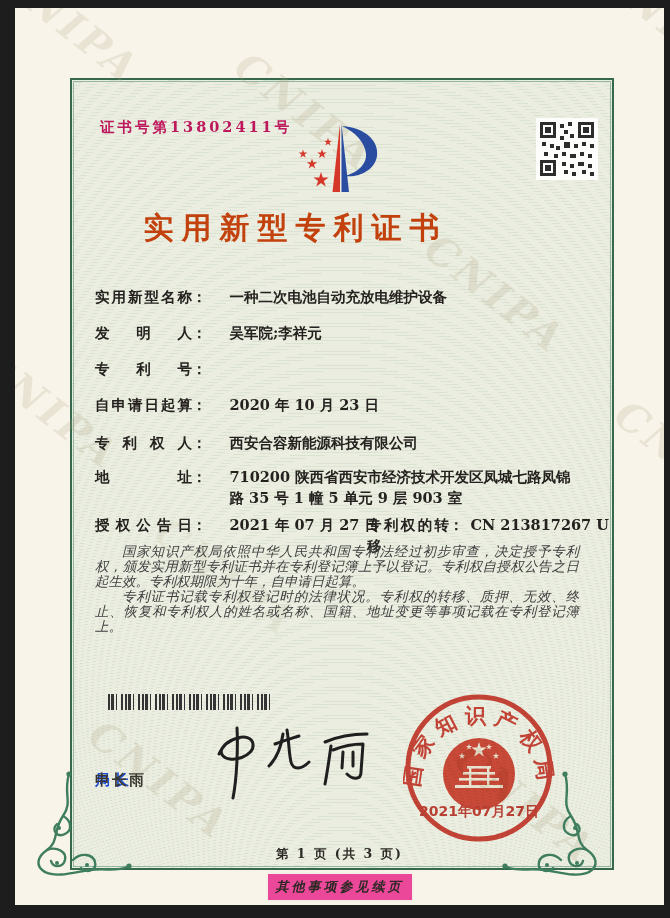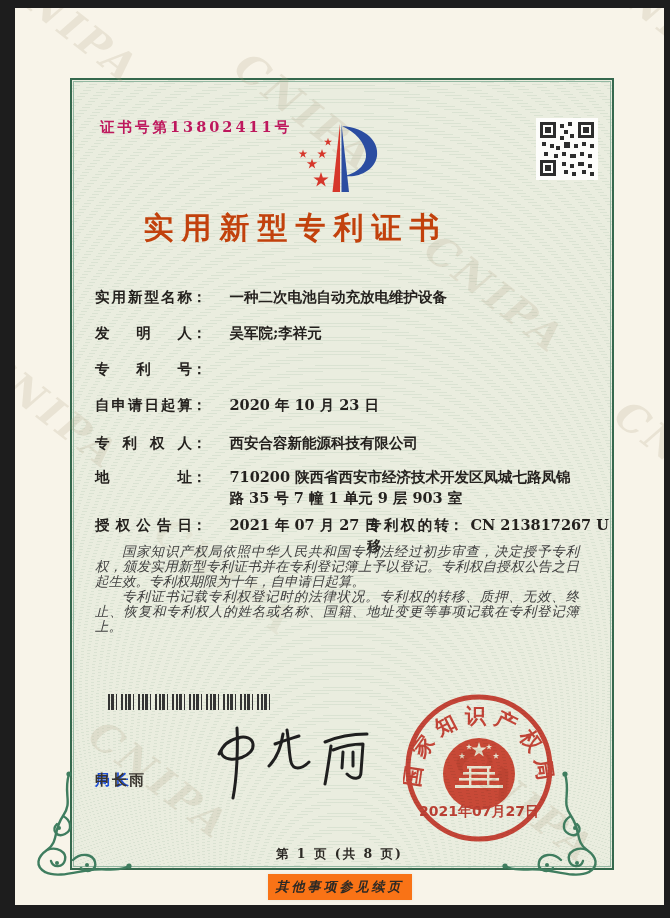--- a/index.html
+++ b/index.html
@@ -48,21 +48,21 @@
     background-image:repeating-linear-gradient(90deg,#343434 0 2px,transparent 2px 3px,#343434 3px 6px,transparent 6px 8px,#343434 8px 9px,transparent 9px 13px,#343434 13px 15px,transparent 15px 17px);}
 
   .sig-title{left:80px;top:763px;font-family:"DejaVu Sans","Liberation Sans",sans-serif;font-size:15px;font-weight:700;color:#1d4ed8;letter-spacing:4px;}
   .sig-name{left:80px;top:763px;font-family:"DejaVu Sans","Liberation Sans",sans-serif;font-size:15px;font-weight:700;color:#39352f;letter-spacing:2px;}
   .sig-hand{left:182px;top:712px;width:180px;height:90px;}
 
   .seal{left:388px;top:684px;width:152px;height:152px;mix-blend-mode:multiply;opacity:0.93;}
 
   .page-no{left:0;top:838px;width:649px;text-align:center;font-size:12.5px;font-weight:600;color:#2c2925;letter-spacing:2px;}
 
-  .note{left:50%;top:866px;transform:translateX(-50%);background:#f97316;padding:4px 8px;
+  .note{left:50%;top:866px;transform:translateX(-50%);background:#ec4899;padding:4px 8px;
         font-size:13px;font-weight:600;font-style:italic;color:#2c2925;letter-spacing:3px;box-shadow:0 0 3px rgba(0,0,0,0.08);}
 
   .flourish{z-index:4;width:112px;height:112px;}
   .fl-bl{left:8px;top:760px;}
   .fl-br{left:484px;top:760px;transform:scaleX(-1);}
 </style>
 </head>
 <body>
 
 <div class="sheet">
@@ -163,21 +163,21 @@
     <span class="fvalue">2020 年 10 月 23 日</span>
   </div>
   <div class="z3 row r5">
     <span class="flabel">专利权人</span>
       <span class="fcolon">：</span>
     <span class="fvalue">西安合容新能源科技有限公司</span>
   </div>
   <div class="z3 row r6">
     <span class="flabel">地址</span>
       <span class="fcolon">：</span>
-    <span class="fvalue" style="max-width:390px;">710200 陕西省西安市经济技术开发区凤城七路凤锦路 35 号 7 幢 1 单元 9 层 903 室</span>
+    <span class="fvalue" style="max-width:390px;">710200 陕西省西安市经济技术开发区凤城七路凤锦路 35 号 1 幢 5 单元 9 层 903 室</span>
   </div>
   <div class="z3 row r7" style="position:absolute;align-items:flex-end;">
     <span class="flabel">授权公告日</span>
       <span class="fcolon">：</span>
     <span class="fvalue">2021 年 07 月 27 日</span>
     <span class="pair2">
       <span class="flabel2">专利权的转移</span>
         <span>：</span>
       <span class="fvalue2">CN 213817267 U</span>
     </span>
@@ -262,16 +262,16 @@
     </g>
     <g fill="#3f7d5f">
       <circle cx="46" cy="6" r="2.6"></circle>
         <circle cx="106" cy="98" r="2.6"></circle>
         <circle cx="36" cy="60" r="2"></circle>
         <circle cx="34" cy="95" r="2"></circle>
         <circle cx="64" cy="97" r="2"></circle>
     </g>
   </svg>
 
-  <div class="z3 page-no">第 1 页 (共 8 页)</div>
+  <div class="z3 page-no">第 1 页 (共 3 页)</div>
   <div class="z3 note">其他事项参见续页</div>
 
 </div>
 
 </body></html>

